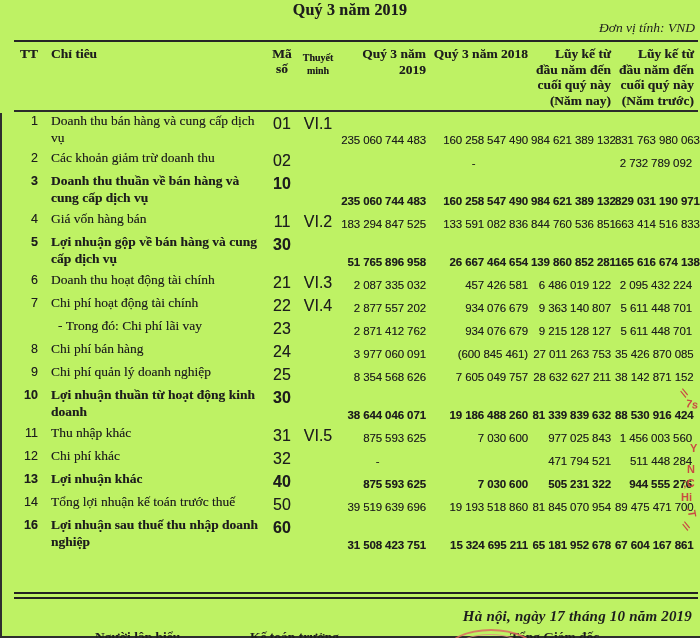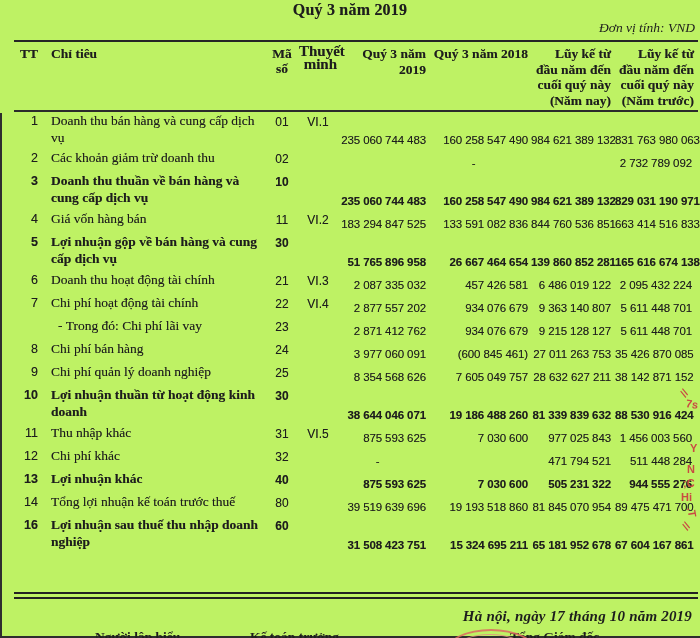--- a/index.html
+++ b/index.html
@@ -25,28 +25,28 @@
   col.w-tt{width:30px} col.w-lbl{width:222px} col.w-code{width:32px} col.w-note{width:40px}
   col.w-c1{width:92px} col.w-c2{width:100px} col.w-c3{width:84px} col.w-c4{width:84px}
   thead tr{height:70px;}
   thead th{
     border-bottom:2px solid #2b2b2b; vertical-align:top; padding-top:4px;
     font-size:13.5px; line-height:16px; font-weight:700;
   }
   th.h-tt{text-align:left; padding-left:6px;}
   th.h-lbl{text-align:left; padding-left:7px;}
   th.h-code{text-align:center; line-height:15px;}
-  th.h-note{text-align:right; font-size:15px; line-height:13px; padding-top:3px;}
+  th.h-note{text-align:center; font-size:10px; line-height:13px; padding-top:9px;}
   th.h-val{text-align:right; line-height:15.5px;}
   th.h-c1{padding-right:4px} th.h-c2{padding-right:2px} th.h-c3{padding-right:3px} th.h-c4{padding-right:4px}
   tbody td{vertical-align:top; overflow:visible;}
   td.tt{font-family:"Liberation Sans",sans-serif; font-size:12.5px; text-align:right; padding-right:6px; padding-top:2px;}
   td.lbl{font-size:13.5px; line-height:16.5px; padding-left:7px; padding-top:1px;}
   td.lbl.ind{padding-left:14px;}
-  td.code, td.note{font-family:"Liberation Sans",sans-serif; font-size:12px; text-align:center; padding-top:3px;}
+  td.code, td.note{font-family:"Liberation Sans",sans-serif; font-size:16px; text-align:center; padding-top:3px;}
   td.val{
     font-family:"Liberation Sans",sans-serif; font-size:11.5px; letter-spacing:-.1px;
     text-align:right; vertical-align:bottom; padding-bottom:3px; white-space:nowrap;
   }
   td.c1{padding-right:4px} td.c2{padding-right:2px} td.c3{padding-right:3px} td.c4{padding-right:6px}
   td.val.dash{text-align:center; padding-right:14px;}
   tr.b td{font-weight:700;}
   tr.i td{}
   .dbl-line{
     position:absolute; left:14px; width:684px; top:592px; height:2.5px;
@@ -244,21 +244,21 @@
           <td class="code">40</td>
           <td class="note"></td>
           <td class="val c1">875 593 625</td>
           <td class="val c2">7 030 600</td>
           <td class="val c3">505 231 322</td>
           <td class="val c4">944 555 276</td>
         </tr>
         <tr class="" style="height: 23px;">
           <td class="tt">14</td>
           <td class="lbl">Tổng lợi nhuận kế toán trước thuế</td>
-          <td class="code">80</td>
+          <td class="code">50</td>
           <td class="note"></td>
           <td class="val c1">39 519 639 696</td>
           <td class="val c2">19 193 518 860</td>
           <td class="val c3">81 845 070 954</td>
           <td class="val c4">89 475 471 700</td>
         </tr>
         <tr class="b " style="height: 38px;">
           <td class="tt">16</td>
           <td class="lbl">Lợi nhuận sau thuế thu nhập doanh nghiệp</td>
           <td class="code">60</td>

